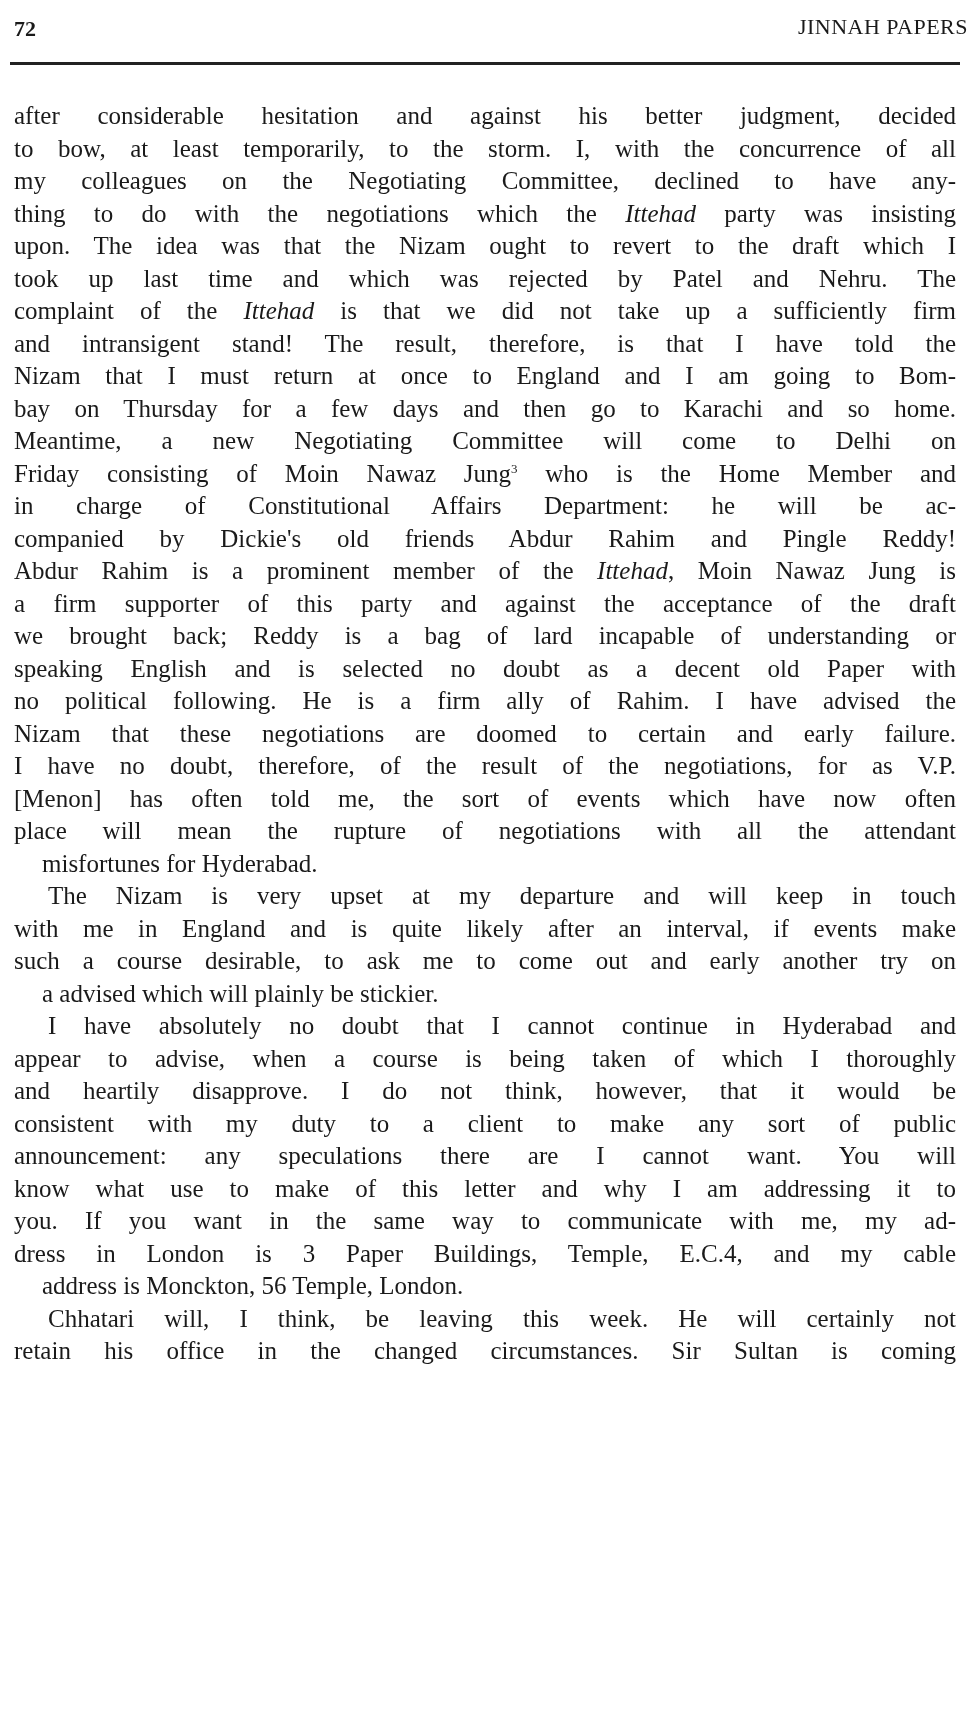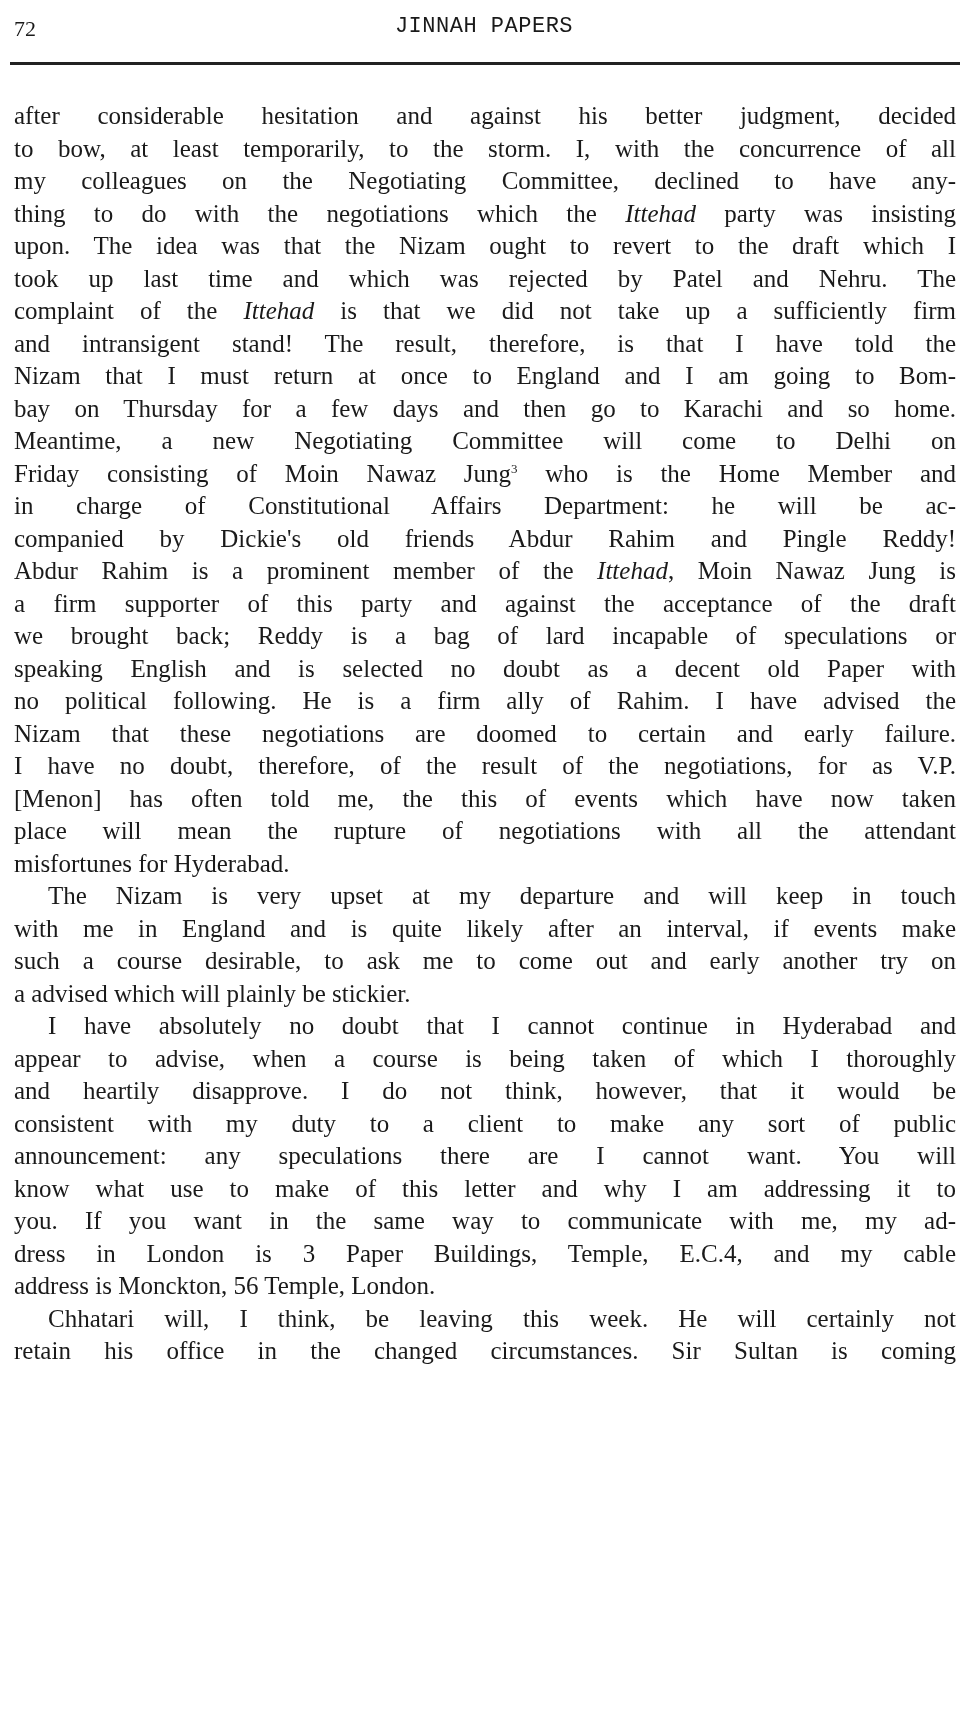--- a/index.html
+++ b/index.html
@@ -4,39 +4,39 @@
   <style>
     html, body { margin: 0; padding: 0; background: #ffffff; }
     body {
       width: 968px; height: 1718px; position: relative; overflow: hidden;
       font-family: "DejaVu Serif", "Liberation Serif", serif;
       color: #1a1a1a;
     }
     .header { position: absolute; left: 0; top: 0; width: 968px; height: 70px; }
     .page-number {
       position: absolute; left: 14px; top: 16px;
-      font-size: 22px; font-family: "Liberation Serif", serif;
+      font-size: 22px; font-family: "Liberation Serif", serif; font-weight: bold;
     }
     .running-head {
-      position: absolute; left: 0; width: 968px; top: 14px; text-align: center;
-      font-size: 22px; letter-spacing: 0.5px; font-family: Liberation Mono, monospace;
+      position: absolute; left: 0; width: 968px; top: 14px; text-align: right;
+      font-size: 22px; letter-spacing: 0.5px; font-family: Liberation Serif, serif;
     }
     .rule {
       position: absolute; left: 10px; top: 62px; width: 950px; height: 3px; background: #222;
     }
     .body-text {
       position: absolute; left: 14px; top: 100px; width: 942px;
     }
     .line {
       display: block; height: 32.5px; line-height: 32.5px;
       font-size: 25px; font-family: "Liberation Serif", serif;
       text-align: justify; text-align-last: justify; white-space: nowrap;
       overflow: visible;
     }
-    .line.last { text-align-last: left; }
+    .line.last { text-align-last: left; margin-left: 28px; }
     .line.indent { padding-left: 34px; }
     .line span.it { font-style: italic; }
     sup { font-size: 13px; line-height: 0; vertical-align: super; }
   </style>
 </head>
 <body>
 
 <div class="header">
   <div class="page-number">72</div>
   <div class="running-head">JINNAH PAPERS</div>
@@ -54,26 +54,26 @@
       <div class="line">complaint of the <span class="it">Ittehad</span> is that we did not take up a sufficiently firm</div>
       <div class="line">and intransigent stand! The result, therefore, is that I have told the</div>
       <div class="line">Nizam that I must return at once to England and I am going to Bom-</div>
       <div class="line">bay on Thursday for a few days and then go to Karachi and so home.</div>
       <div class="line">Meantime, a new Negotiating Committee will come to Delhi on</div>
       <div class="line">Friday consisting of Moin Nawaz Jung<sup>3</sup> who is the Home Member and</div>
       <div class="line">in charge of Constitutional Affairs Department: he will be ac-</div>
       <div class="line">companied by Dickie's old friends Abdur Rahim and Pingle Reddy!</div>
       <div class="line">Abdur Rahim is a prominent member of the <span class="it">Ittehad</span>, Moin Nawaz Jung is</div>
       <div class="line">a firm supporter of this party and against the acceptance of the draft</div>
-      <div class="line">we brought back; Reddy is a bag of lard incapable of speculations or</div>
+      <div class="line">we brought back; Reddy is a bag of lard incapable of understanding or</div>
       <div class="line">speaking English and is selected no doubt as a decent old Paper with</div>
       <div class="line">no political following. He is a firm ally of Rahim. I have advised the</div>
       <div class="line">Nizam that these negotiations are doomed to certain and early failure.</div>
       <div class="line">I have no doubt, therefore, of the result of the negotiations, for as V.P.</div>
-      <div class="line">[Menon] has often told me, the this of events which have now taken</div>
+      <div class="line">[Menon] has often told me, the sort of events which have now often</div>
       <div class="line">place will mean the rupture of negotiations with all the attendant</div>
       <div class="line last">misfortunes for Hyderabad.</div>
     </div>
     <div>
       <div class="line indent">The Nizam is very upset at my departure and will keep in touch</div>
       <div class="line">with me in England and is quite likely after an interval, if events make</div>
       <div class="line">such a course desirable, to ask me to come out and early another try on</div>
       <div class="line last">a advised which will plainly be stickier.</div>
     </div>
     <div>

